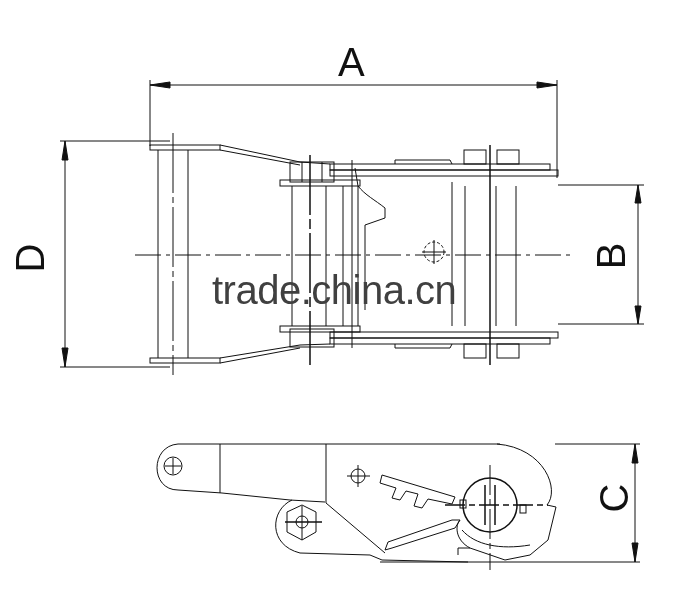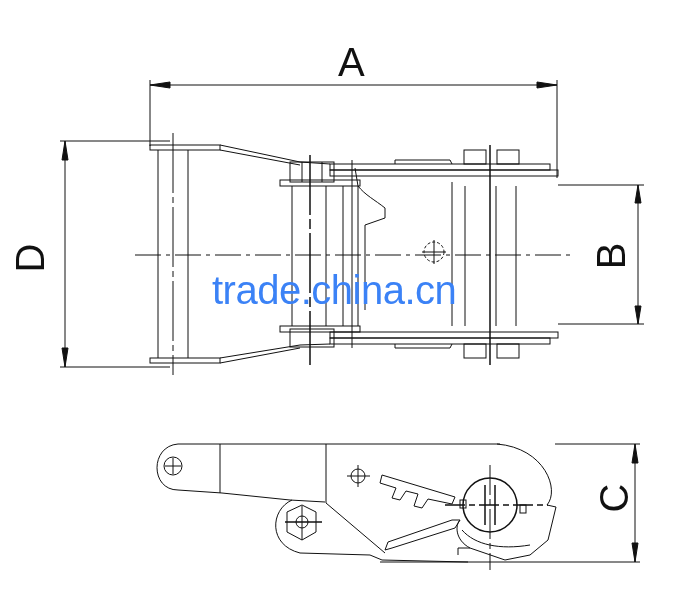--- a/index.html
+++ b/index.html
@@ -3,21 +3,21 @@
 <meta charset="utf-8">
 <style>
   html, body { margin:0; padding:0; background:#ffffff; }
   body { width:680px; height:605px; position:relative; overflow:hidden; font-family:"Liberation Sans", sans-serif; }
   #drawing { position:absolute; left:0; top:0; width:680px; height:605px; }
   .dim-label { position:absolute; font-family:"Liberation Sans", sans-serif; color:#111; font-size:40px; line-height:1; }
   #label-a { left:338px; top:42px; }
   #label-b { left:598px; top:236px; transform:rotate(-90deg); transform-origin:center; }
   #label-c { left:600px; top:478px; transform:rotate(-90deg); transform-origin:center; }
   #label-d { left:16px; top:238px; transform:rotate(-90deg); transform-origin:center; }
-  #watermark { position:absolute; left:212px; top:268px; font-family:"Liberation Sans", sans-serif; font-size:40px; color:#3b82f6; letter-spacing:-0.5px; }
+  #watermark { position:absolute; left:212px; top:268px; font-family:"Liberation Sans", sans-serif; font-size:40px; color:#404040; letter-spacing:-0.5px; }
 </style>
 </head>
 <body>
 
 <svg id="drawing" viewBox="0 0 680 605" xmlns="http://www.w3.org/2000/svg" fill="none" stroke="#111" stroke-width="1">
 
   <g>
 
     <g>
       <line x1="150" y1="85" x2="557" y2="85"></line>

